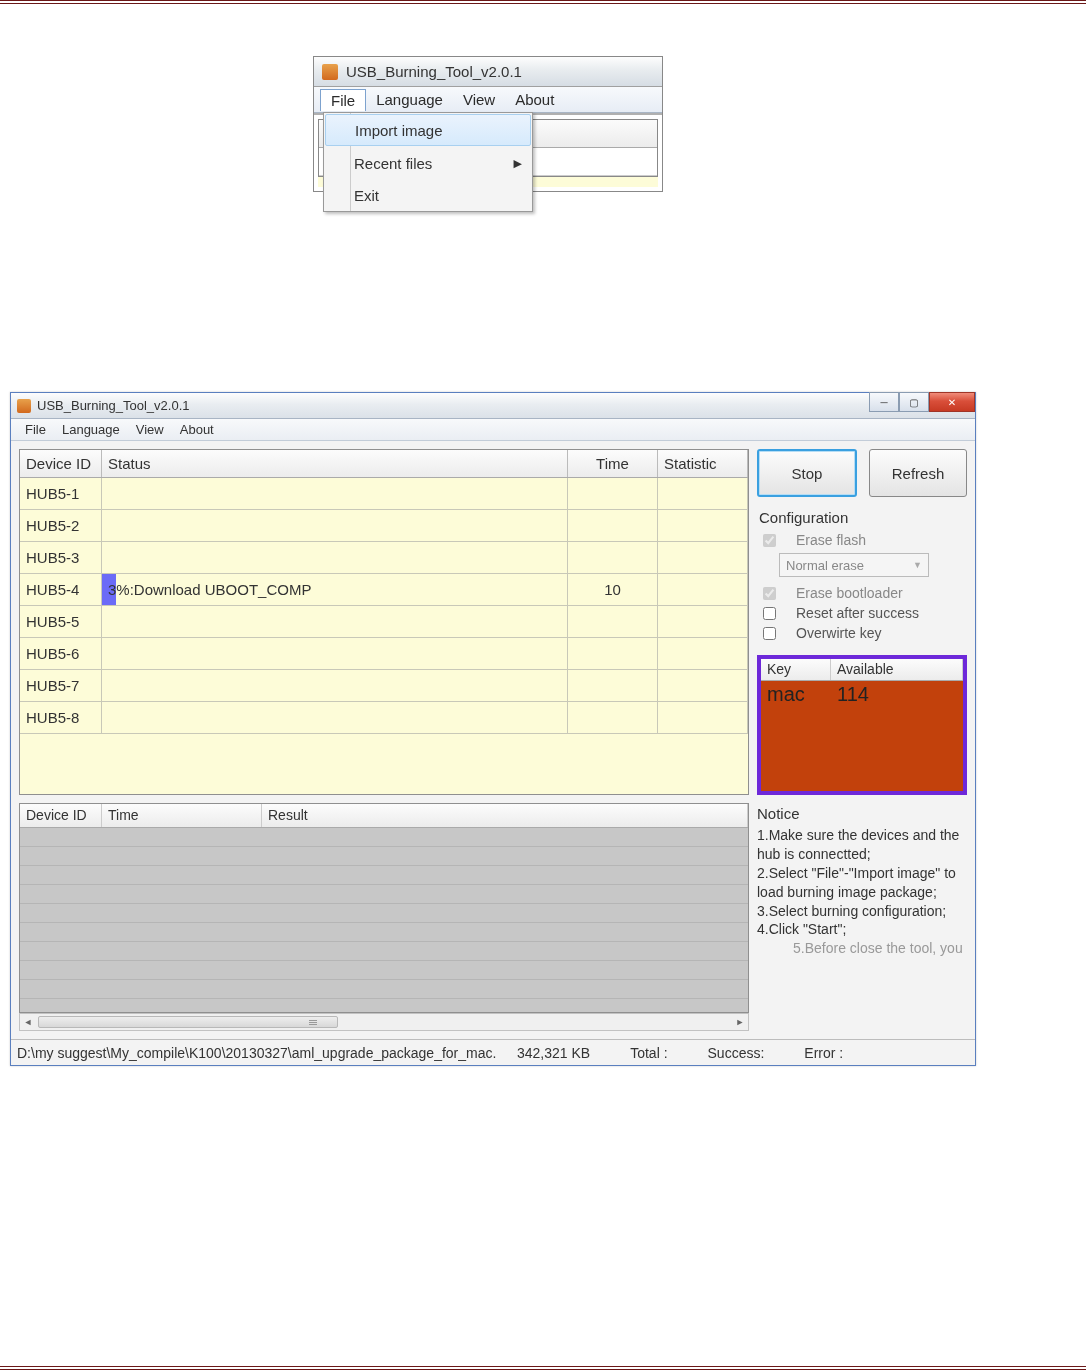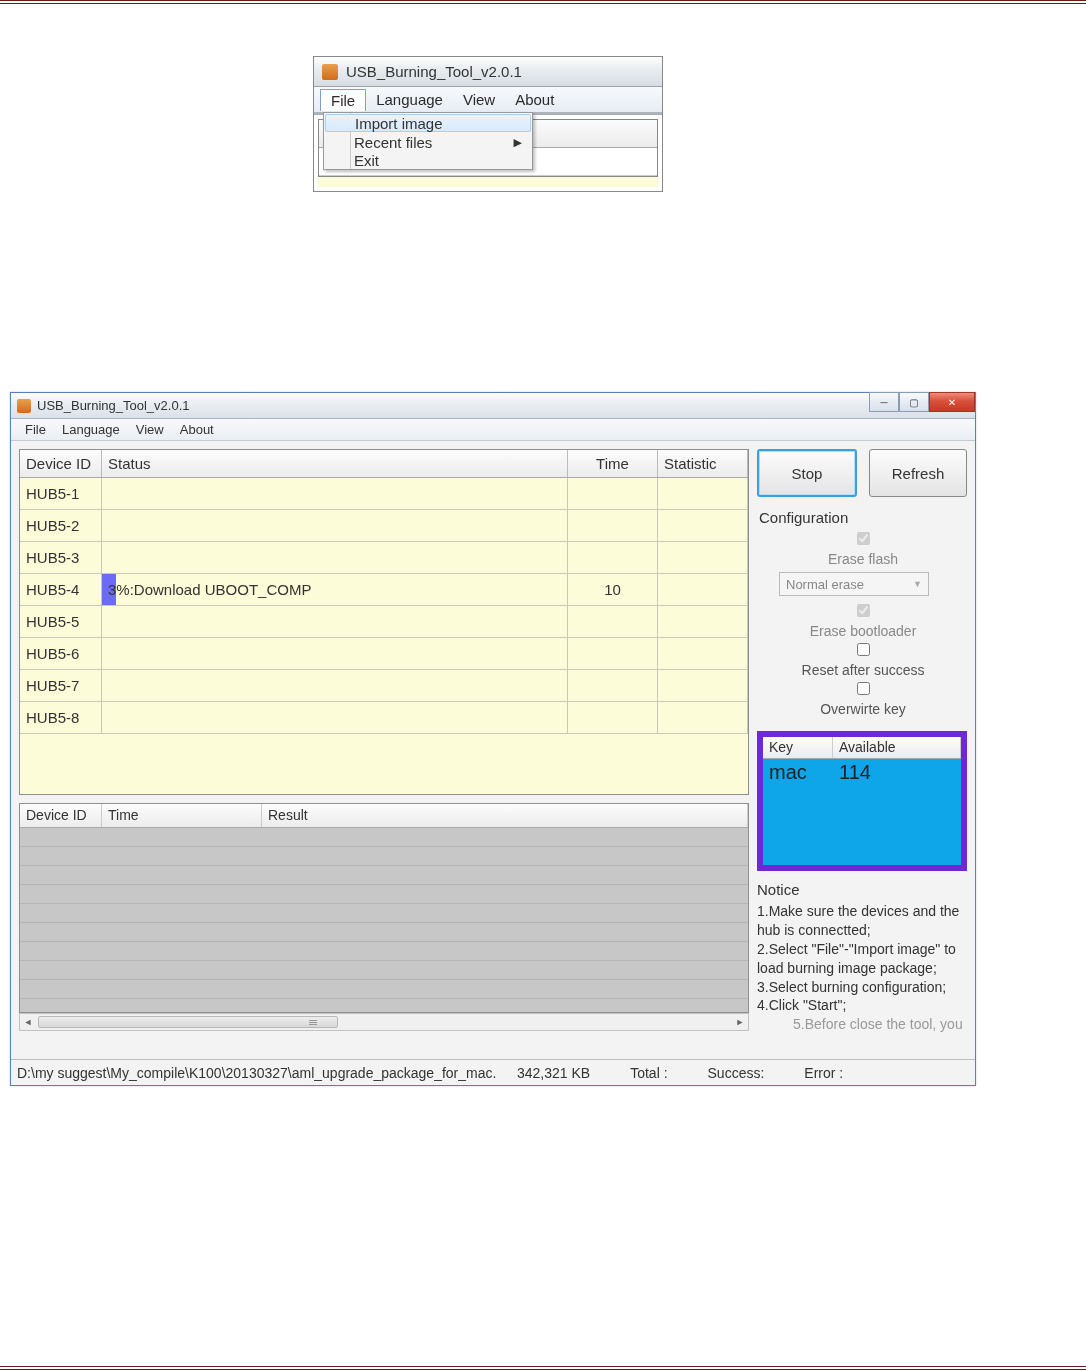--- a/index.html
+++ b/index.html
@@ -70,21 +70,21 @@
   position: absolute;
   left: 9px;
   top: 55px;
   width: 210px;
   background: #f4f4f4;
   border: 1px solid #999;
   box-shadow: 2px 2px 3px rgba(0,0,0,0.25);
   z-index: 2;
 }
 .dropdown .dd-item {
-  height: 18px;
+  height: 32px;
   display: flex;
   align-items: center;
   padding: 0 12px 0 30px;
   font-size: 15px;
   position: relative;
 }
 .dropdown .dd-item.hl {
   background: linear-gradient(#eaf3fd,#d6eafc);
   border: 1px solid #a8d0f0;
   border-radius: 2px;
@@ -313,43 +313,42 @@
   box-shadow: inset 0 0 0 1px #b5ddf5;
 }
 .config-box {
   font-size: 14px;
   padding: 2px 0 8px 2px;
 }
 .config-title { font-size: 15px; margin-bottom: 4px; color: #333; }
 .chk {
   display: flex;
   align-items: center;
-  gap: 6px;
+  gap: 20px;
   color: #888;
   padding: 2px 4px;
-  flex-direction: column;
 }
 .chk.enabled { color: #555; }
 .chk input { accent-color: #6a8; }
 .select-disabled {
   margin: 3px 0 6px 20px;
   width: 150px;
   height: 24px;
   border: 1px solid #bbb;
   background: #f5f5f5;
   color: #888;
   padding: 2px 6px;
   font-size: 13px;
   display: flex;
   align-items: center;
   justify-content: space-between;
 }
 .key-grid {
-  border: 6px solid #6d28d9;
-  background: #0ea5e9;
+  border: 4px solid #6d28d9;
+  background: #c2410c;
   height: 140px;
   margin-top: 4px;
 }
 .key-head {
   display: flex;
   background: linear-gradient(#fcfcfc,#ececec);
   height: 22px;
   border-bottom: 1px solid #aaa;
   font-size: 14px;
 }

